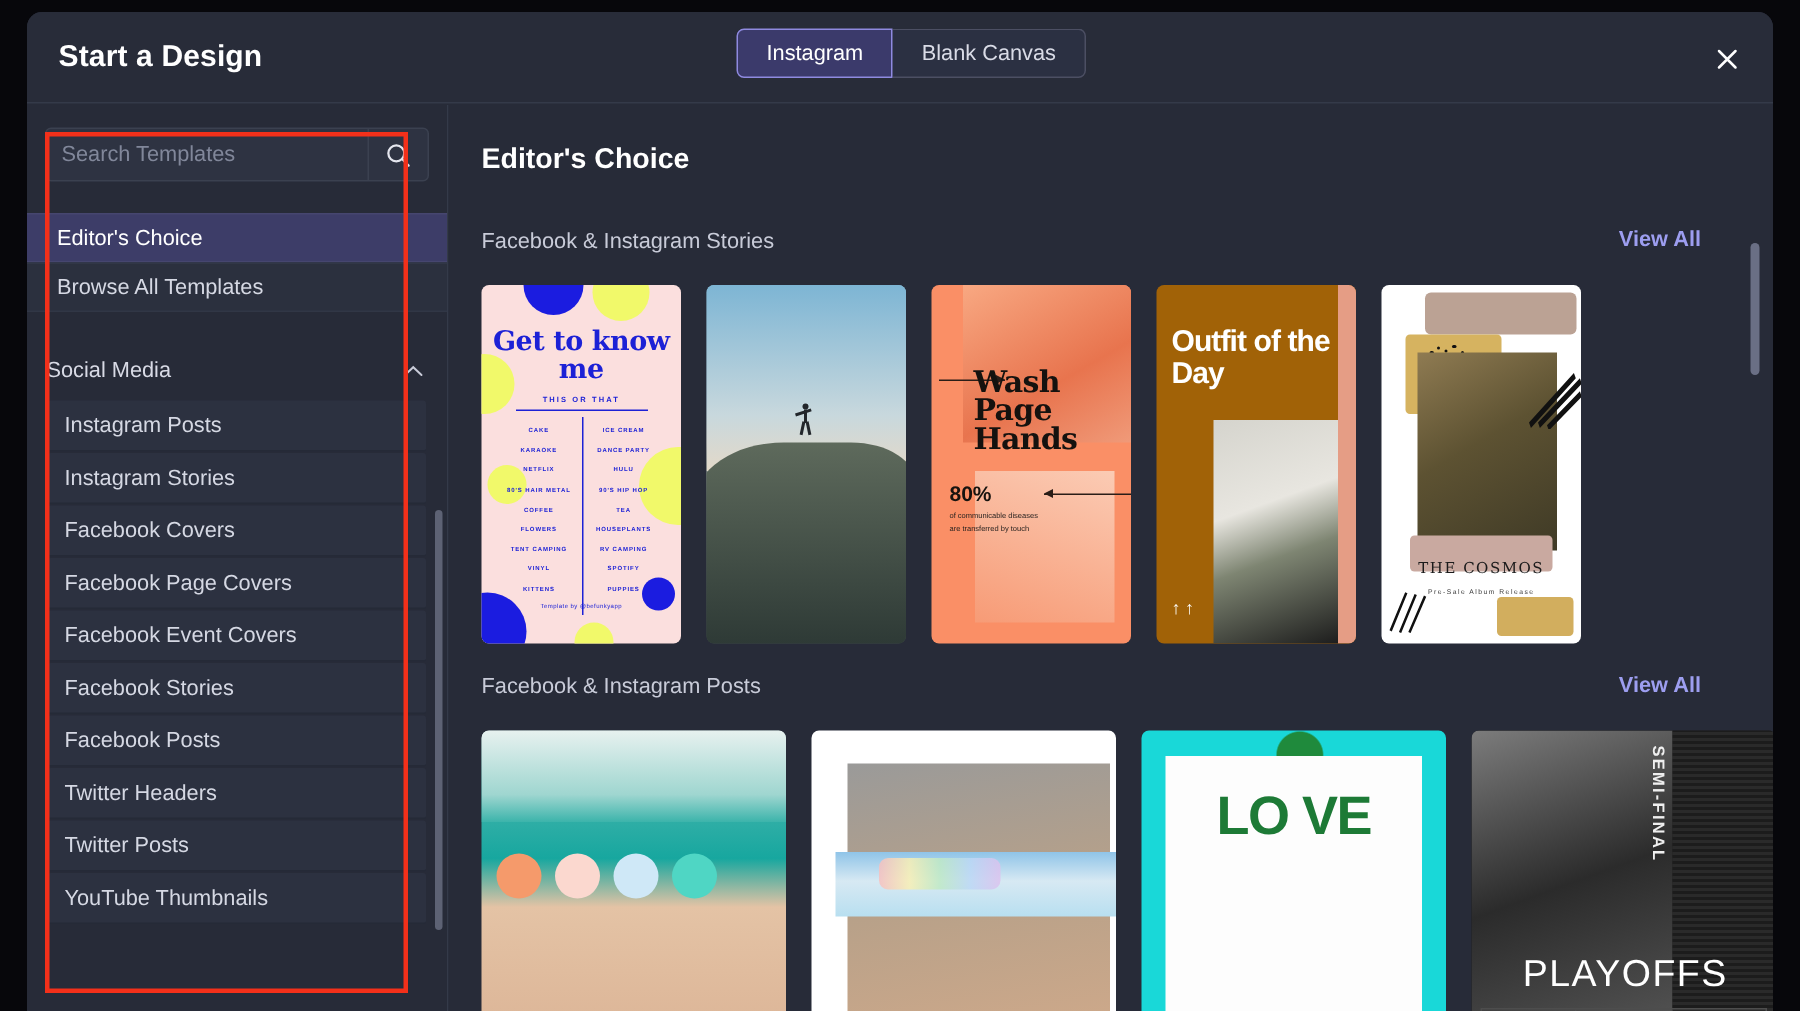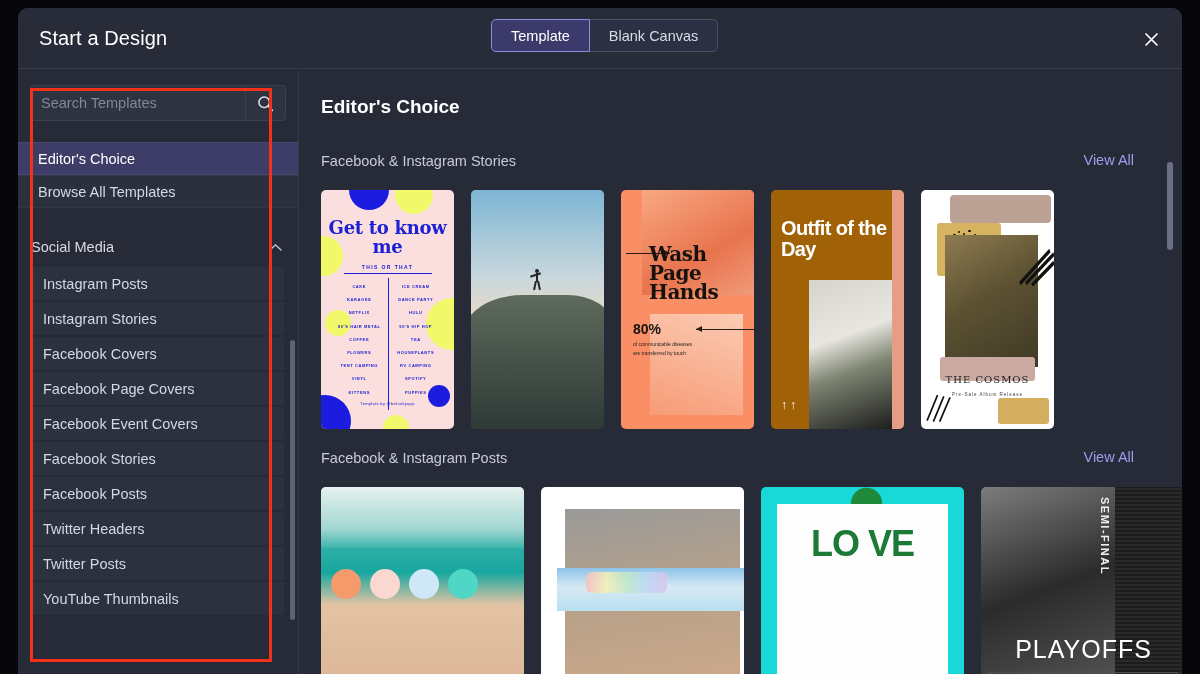--- a/index.html
+++ b/index.html
@@ -36,21 +36,21 @@
     position: relative;
     height: 61px;
     background: #282c39;
     border-bottom: 1px solid #343a49;
   }
   .title-text {
     position: absolute;
     left: 21px;
     top: 19px;
     font-size: 20px;
-    font-weight: normal;
+    font-weight: bold;
     color: #ffffff;
     letter-spacing: .1px;
   }
   .tabs {
     position: absolute;
     left: 473px;
     top: 11px;
     display: flex;
     height: 33px;
   }
@@ -228,20 +228,21 @@
     font-size: 14.5px;
     color: #c8cbd8;
   }
   .view-all {
     position: absolute;
     right: 48px;
     top: 0;
     font-size: 14.5px;
     color: #9d9ef0;
     cursor: pointer;
+    font-weight: bold;
   }
   .card-row { display: flex; gap: 17px; padding-left: 22px; margin-top: 12px; }
 
   .card {
     position: relative;
     border-radius: 5px;
     overflow: hidden;
     flex: none;
     cursor: pointer;
   }
@@ -440,21 +441,21 @@
 <body>
 
 <div id="app">
 
   <div class="modal">
 
     <div class="titlebar">
       <div class="title-text">Start a Design</div>
 
       <div class="tabs">
-        <div class="tab active">Template</div>
+        <div class="tab active">Instagram</div>
         <div class="tab">Blank Canvas</div>
       </div>
 
       <div class="close-btn">
         <svg width="15" height="15" viewBox="0 0 15 15">
           <path d="M2 2 L13 13 M13 2 L2 13" stroke="#ffffff" stroke-width="1.7" fill="none" stroke-linecap="round"></path>
         </svg>
       </div>
     </div>
 

